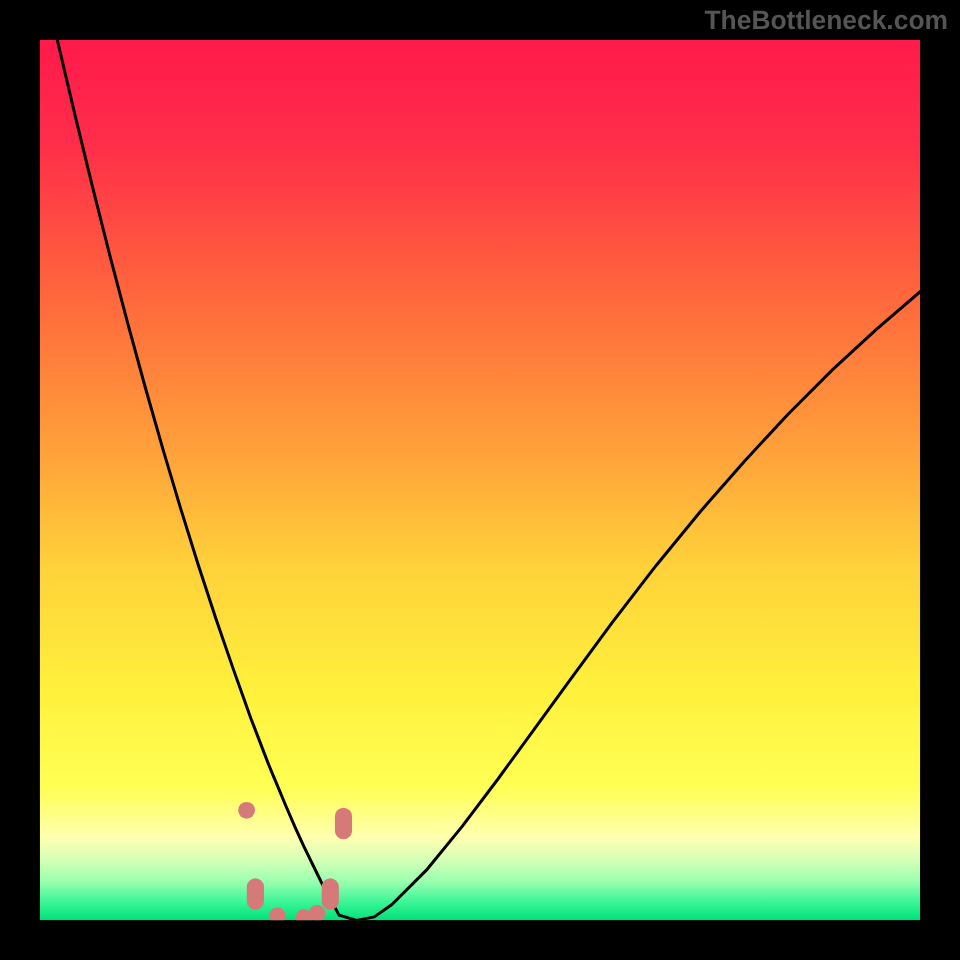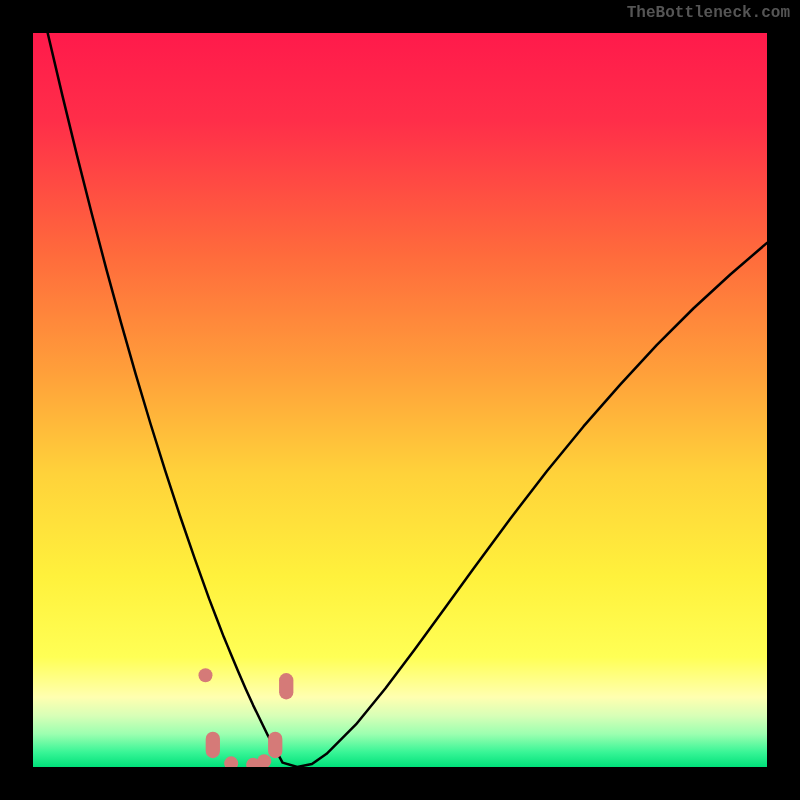--- a/index.html
+++ b/index.html
@@ -15,22 +15,22 @@
     top: 33px;
     left: 33px;
     width: 734px;
     height: 734px;
     overflow: hidden;
   }
   .watermark {
     position: absolute;
     top: 4px;
     right: 10px;
-    font-family: Liberation Mono, monospace;
-    font-size: 16px;
+    font-family: Liberation Sans, sans-serif;
+    font-size: 22px;
     font-weight: 600;
     color: #555;
     letter-spacing: 0px;
   }
   svg { display: block; }
 </style>
 </head>
 <body>
 <div class="frame">
   <div class="plot">

